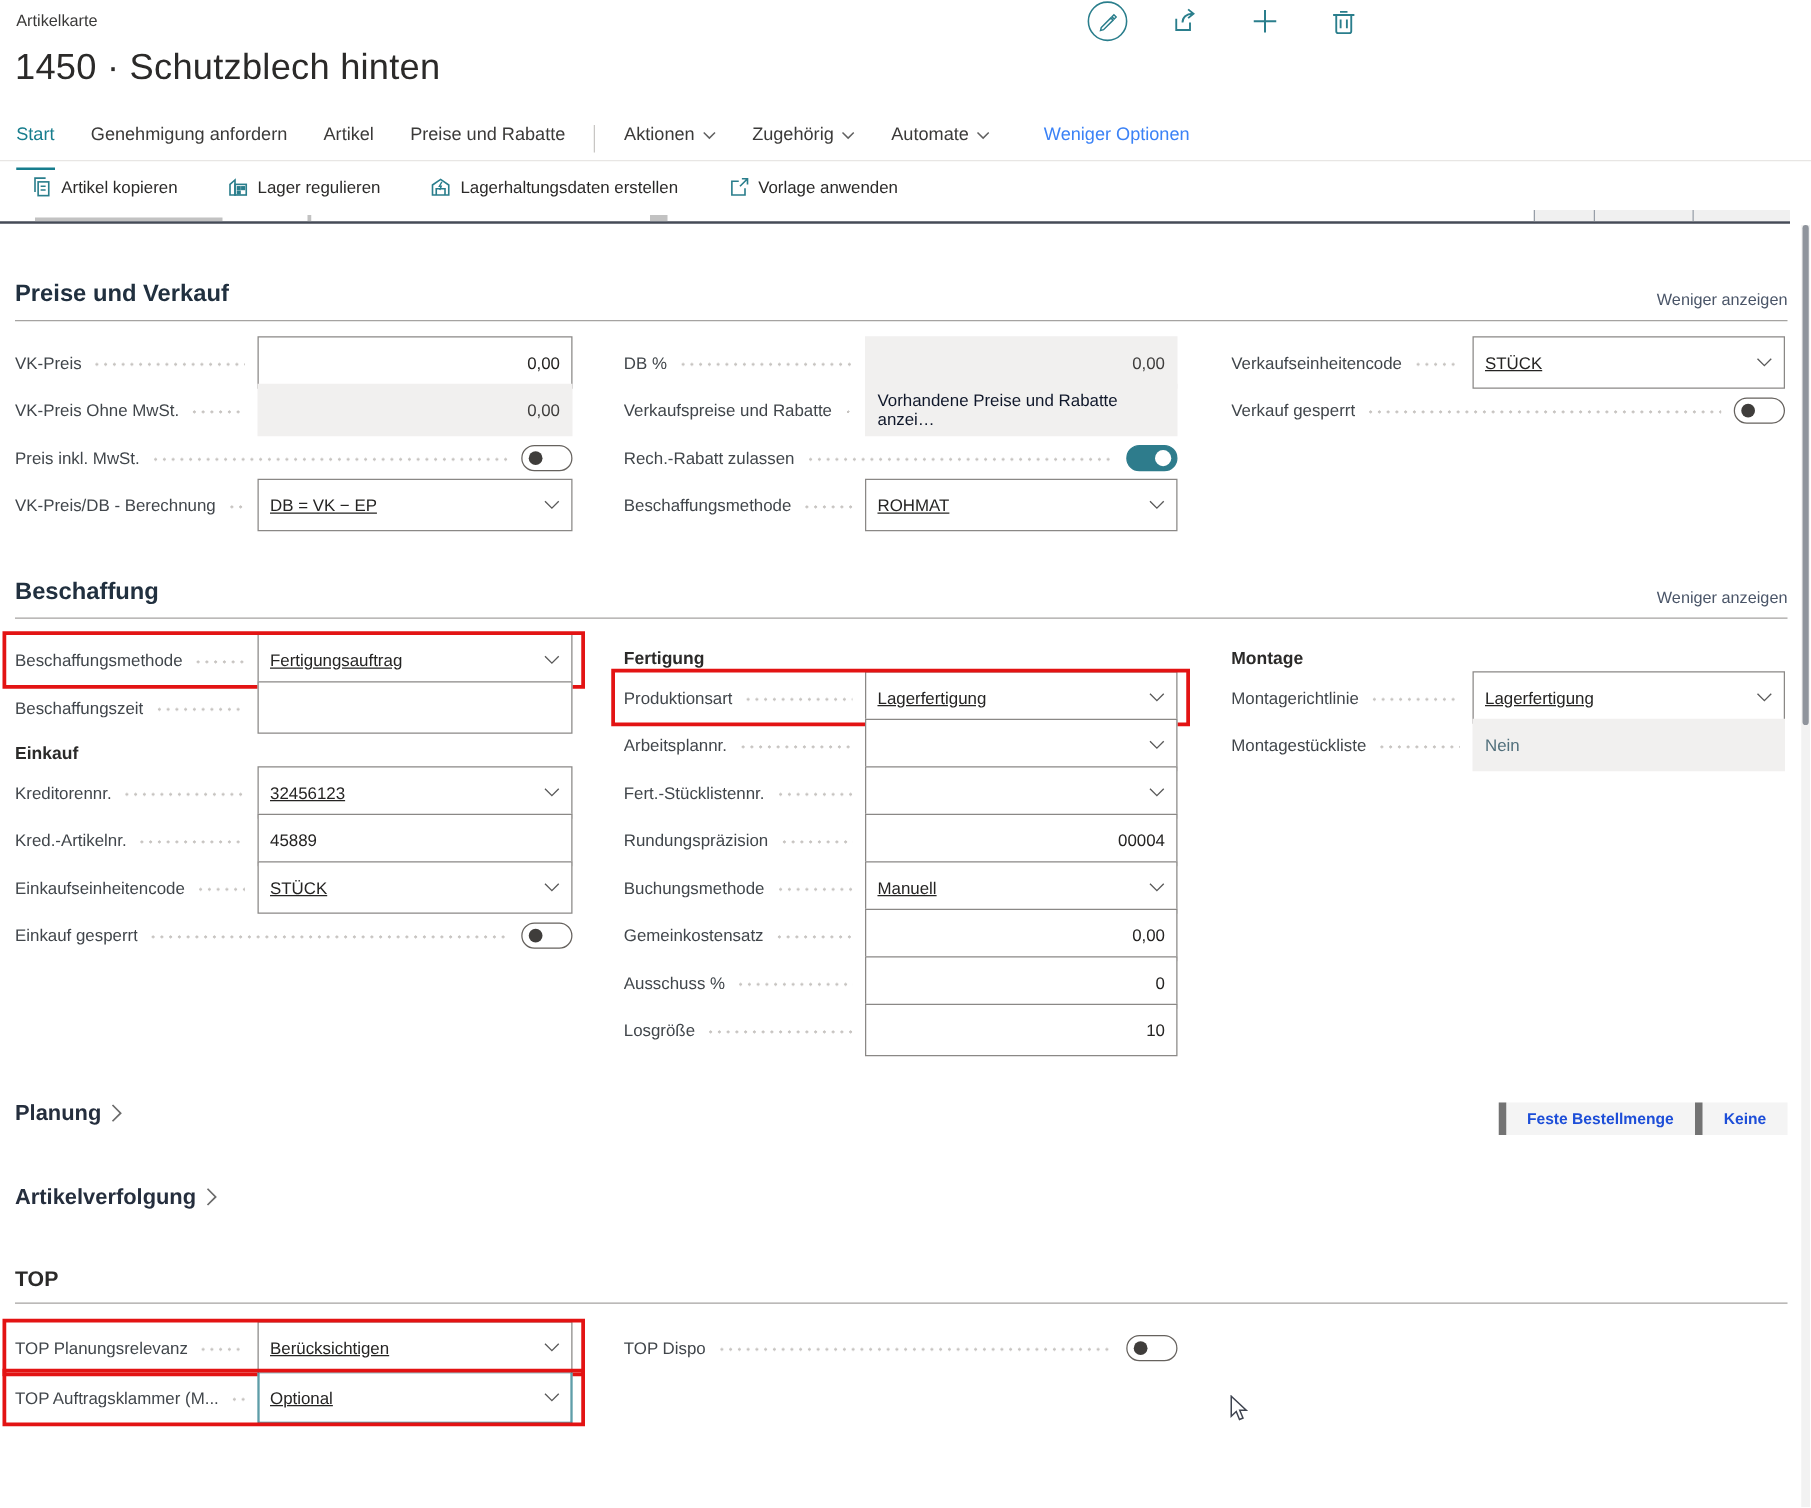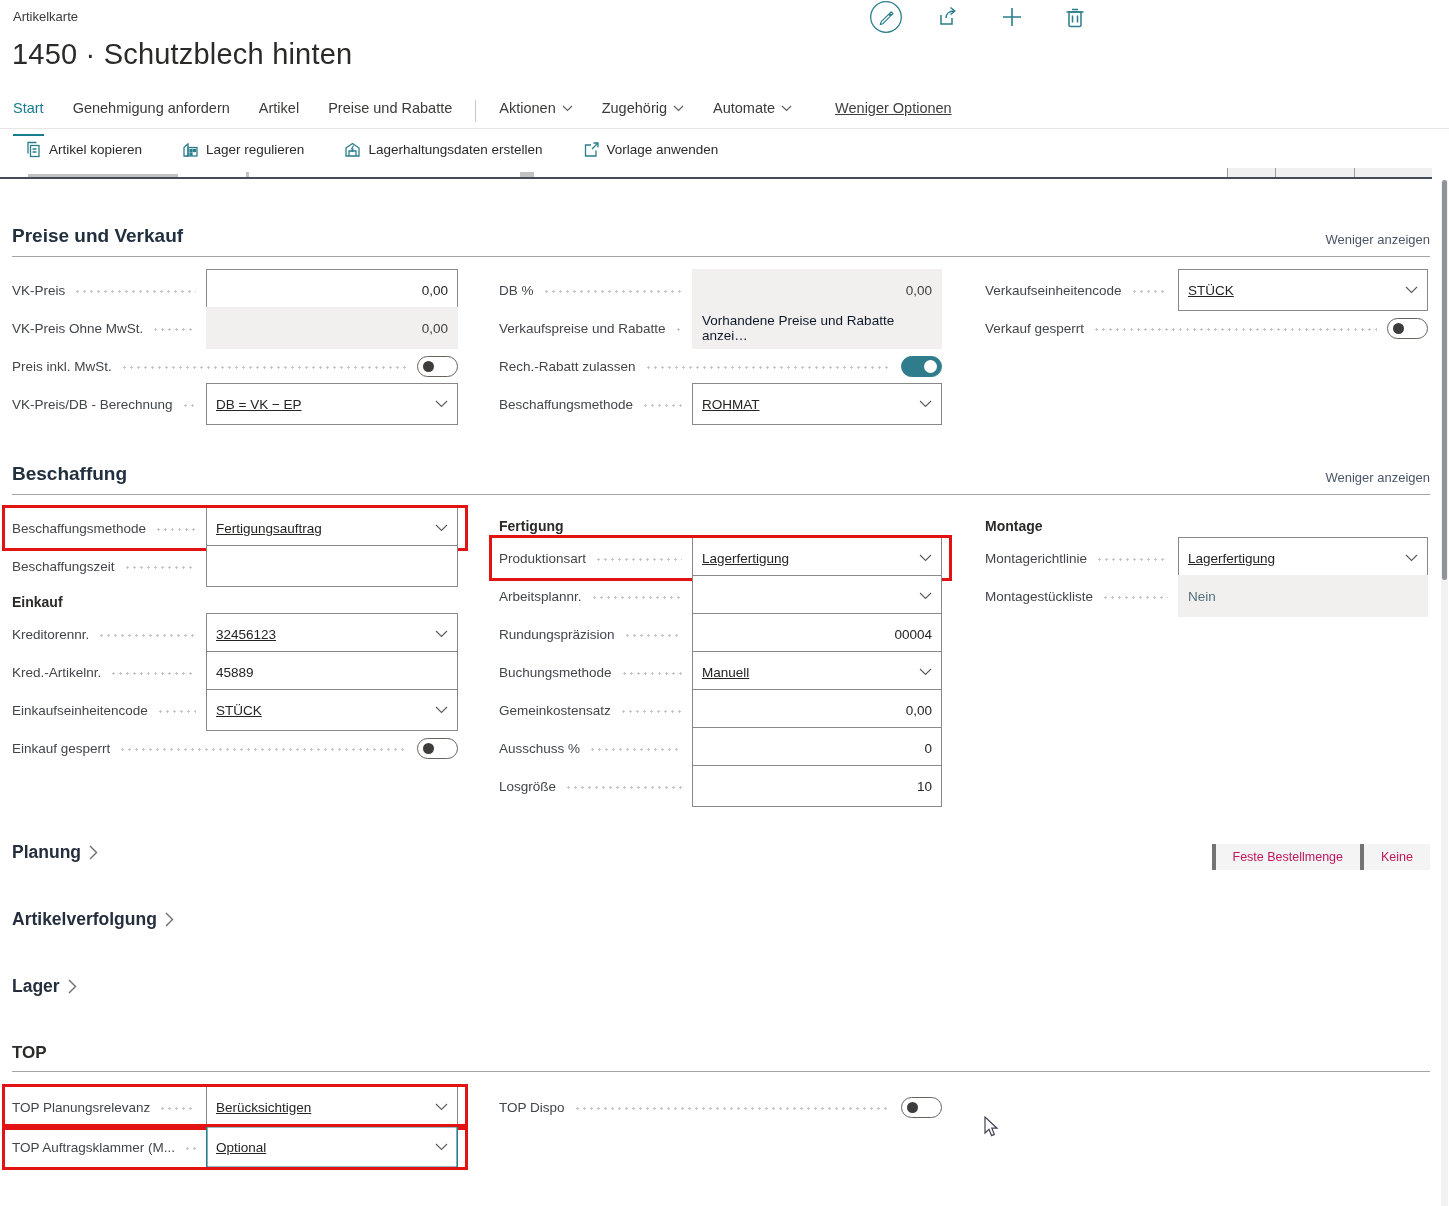--- a/index.html
+++ b/index.html
@@ -10,21 +10,21 @@
   
   .breadcrumb { position:absolute; top:9px; left:13px; font-size:13px; color:#3b3a39; cursor:pointer; }
   .title { position:absolute; top:38px; left:12px; font-size:29px; font-weight:400; color:#2b2a29; letter-spacing:.2px; }
   .top-icons { position:absolute; top:-2px; left:868px; display:flex; align-items:center; gap:27px; }
   .top-icons .icn { width:36px; height:38px; display:flex; align-items:center; justify-content:center; cursor:pointer; }
 
   
   .menubar { position:absolute; top:100px; left:13px; right:0; display:flex; align-items:flex-start; gap:29px; font-size:14.5px; color:#3b3a39; }
   .menu-item { display:flex; align-items:center; gap:6px; padding-bottom:18px; cursor:pointer; white-space:nowrap; }
   .menu-item.active { color:#177d8d; border-bottom:2px solid #177d8d; }
-  .menu-item.dim { color:#404040;text-decoration:underline; }
+  .menu-item.dim { color:#3b82f6; }
   .menu-sep { width:1px; height:22px; background:#c8c6c4; margin:0 -6px; }
   .menu-divider { position:absolute; top:128px; left:0; right:0; height:1px; background:#e8e6e4; }
 
   
   .actionbar { position:absolute; top:141px; left:25px; display:flex; align-items:flex-end; gap:40px; font-size:13.5px; color:#2b2a29; }
   .action { display:flex; align-items:center; gap:7px; cursor:pointer; white-space:nowrap; }
 
   
   .cutoff { position:absolute; top:168px; left:0; right:17px; height:11px; border-bottom:2px solid #454b57; overflow:hidden; }
   .cut-smudge { position:absolute; bottom:0; background:#c2c2c2; }
@@ -64,21 +64,21 @@
   .toggle .knob { position:absolute; left:5px; top:4px; width:11px; height:11px; border-radius:50%; background:#3f3d3b; }
   .toggle.on { background:#2e7c8c; border-color:#2e7c8c; }
   .toggle.on .knob { left:auto; right:4px; top:3px; width:13px; height:13px; background:#fff; }
 
   
   .csec { position:relative; border-bottom:1px solid #88868
 4; padding-bottom:7px; margin-top:31px; }
   .csec.gap { margin-top:39px; }
   .csec-title { font-size:17.5px; font-weight:700; color:#252e3d; display:inline-flex; align-items:center; gap:8px; cursor:pointer; }
   .sum-tiles { position:absolute; right:0; bottom:0; display:flex; height:26px; }
-  .sum-tile { background:#f4f4f4; border-left:4px solid #737373; display:flex; align-items:center; padding:0 17px; font-size:12.5px; color:#be185d; cursor:pointer; }
+  .sum-tile { background:#f4f4f4; border-left:6px solid #737373; display:flex; align-items:center; padding:0 17px; font-size:12.5px; color:#1d4ed8; cursor:pointer;font-weight:bold; }
 
   .top-sec-head { margin-top:39px; border-bottom:1px solid #a5a3a1; padding-bottom:8px; }
   .top-sec-head .sec-title { font-size:17px; font-weight:700; color:#2b2a29; }
   .toprows { padding-top:22px; display:grid; grid-template-columns:487px 1fr; row-gap:0; }
   .toprows .frow { margin-bottom:14px; }
 
   .cursor { position:absolute; left:983px; top:1116px; }
 </style>
 </head>
 <body>
@@ -361,20 +361,30 @@
           <span class="flabel">Arbeitsplannr.</span>
             <span class="dots"></span>
           <span class="ctrl dd">
               <span></span>
               <svg width="13" height="8" viewBox="0 0 13 8" fill="none" stroke="#5a5a5a" stroke-width="1.1">
                 <path d="M1 1 L6.5 6.5 L12 1"></path>
               </svg>
             </span>
         </div>
         <div class="frow">
+          <span class="flabel">Fert.-Stücklistennr.</span>
+            <span class="dots"></span>
+          <span class="ctrl dd">
+              <span></span>
+              <svg width="13" height="8" viewBox="0 0 13 8" fill="none" stroke="#5a5a5a" stroke-width="1.1">
+                <path d="M1 1 L6.5 6.5 L12 1"></path>
+              </svg>
+            </span>
+        </div>
+        <div class="frow">
           <span class="flabel">Rundungspräzision</span>
             <span class="dots"></span>
           <span class="ctrl input num">00004</span>
         </div>
         <div class="frow">
           <span class="flabel">Buchungsmethode</span>
             <span class="dots"></span>
           <span class="ctrl dd">
               <span>Manuell</span>
               <svg width="13" height="8" viewBox="0 0 13 8" fill="none" stroke="#5a5a5a" stroke-width="1.1">
@@ -435,28 +445,20 @@
 
     <div class="csec gap">
       <span class="csec-title">
         <span>Artikelverfolgung</span>
         <svg width="9" height="15" viewBox="0 0 9 15" fill="none" stroke="#6b6b6b" stroke-width="1.4">
             <path d="M1 1 L7.5 7.5 L1 14"></path>
           </svg>
       </span>
     </div>
 
-    <div class="csec gap">
-      <span class="csec-title">
-        <span>Lager</span>
-        <svg width="9" height="15" viewBox="0 0 9 15" fill="none" stroke="#6b6b6b" stroke-width="1.4">
-            <path d="M1 1 L7.5 7.5 L1 14"></path>
-          </svg>
-      </span>
-    </div>
 
     <div class="sec-head top-sec-head">
       <span class="sec-title">TOP</span>
     </div>
     <div class="toprows">
       <div class="col col1">
         <div class="frow hl">
           <span class="flabel">TOP Planungsrelevanz</span>
             <span class="dots"></span>
           <span class="ctrl dd">

